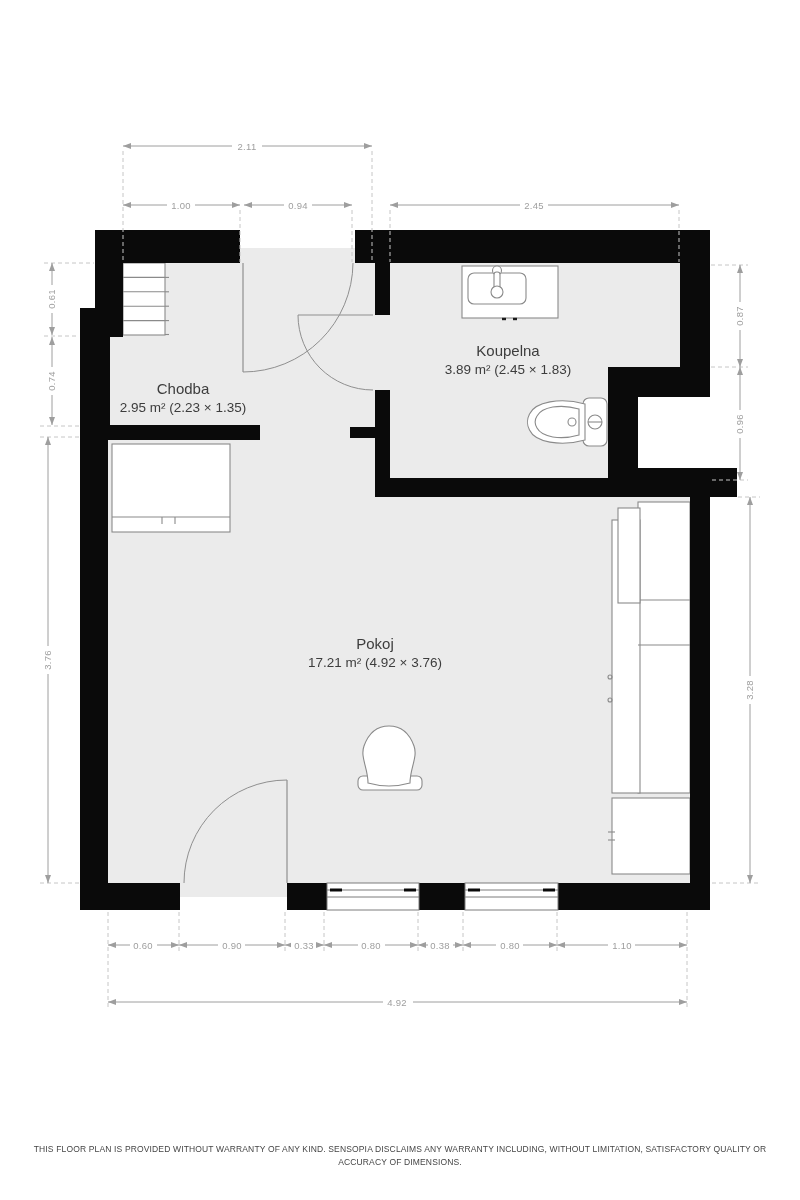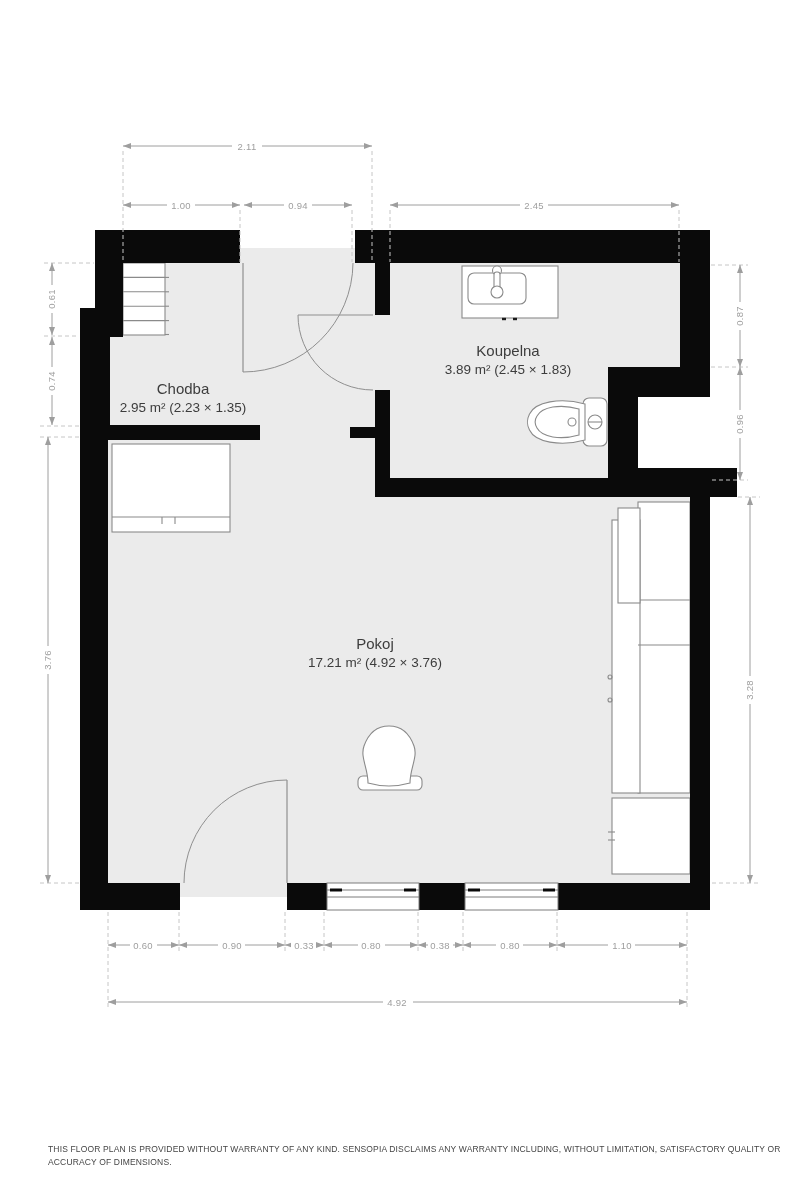--- a/index.html
+++ b/index.html
@@ -1,36 +1,36 @@
 <!DOCTYPE html>
 <html><head>
 <meta charset="utf-8">
 <style>
   html,body{margin:0;padding:0;background:#fff;}
   .canvas{position:relative;width:800px;height:1200px;background:#fff;overflow:hidden;
-          font-family:"Liberation Sans", sans-serif;}
+          font-family:"Liberation Sans", sans-serif;text-align:center;}
   svg{position:absolute;left:0;top:0;}
   .floor{fill:#ebebeb;}
   .wall{fill:#0a0a0a;}
   .fix{fill:#ffffff;stroke:#8a8a8a;stroke-width:1.1;}
   .fixline{stroke:#8a8a8a;stroke-width:1.1;fill:none;}
   .fixtick{stroke:#1a1a1a;stroke-width:2.4;fill:none;}
   .arc{stroke:#8f8f8f;stroke-width:1;fill:none;}
   .leaf{stroke:#8f8f8f;stroke-width:1.2;fill:none;}
   .win{fill:#ffffff;stroke:#7d7d7d;stroke-width:1;}
   .winline{stroke:#7d7d7d;stroke-width:1;fill:none;}
   .wintick{stroke:#0a0a0a;stroke-width:3;fill:none;}
   .dash{stroke:#c6c6c6;stroke-width:1;stroke-dasharray:4 3;fill:none;}
   .dim{stroke:#9e9e9e;stroke-width:1;fill:none;}
   .dimtxt{fill:#9e9e9e;font-size:9.5px;letter-spacing:.3px;}
   .dimbg{fill:#ffffff;}
   .mid{text-anchor:middle;}
   .room-name{fill:#3d3d3d;font-size:15px;text-anchor:middle;}
   .room-area{fill:#3d3d3d;font-size:13.5px;text-anchor:middle;}
-  .disclaimer{position:absolute;left:48px;top:1143px;width:740px;
+  .disclaimer{position:absolute;left:30px;top:1143px;width:740px;
               font-size:8.5px;line-height:1.55;color:#454545;letter-spacing:.15px;}
 </style>
 </head>
 <body>
 
 <div class="canvas">
 <svg width="800" height="1200" viewBox="0 0 800 1200">
   <defs>
     <marker id="ae" markerWidth="10" markerHeight="8" refX="8.5" refY="3.5" orient="auto" markerUnits="userSpaceOnUse">
       <path d="M0.5,0.5 L8.5,3.5 L0.5,6.5 Z" fill="#9e9e9e"></path>

